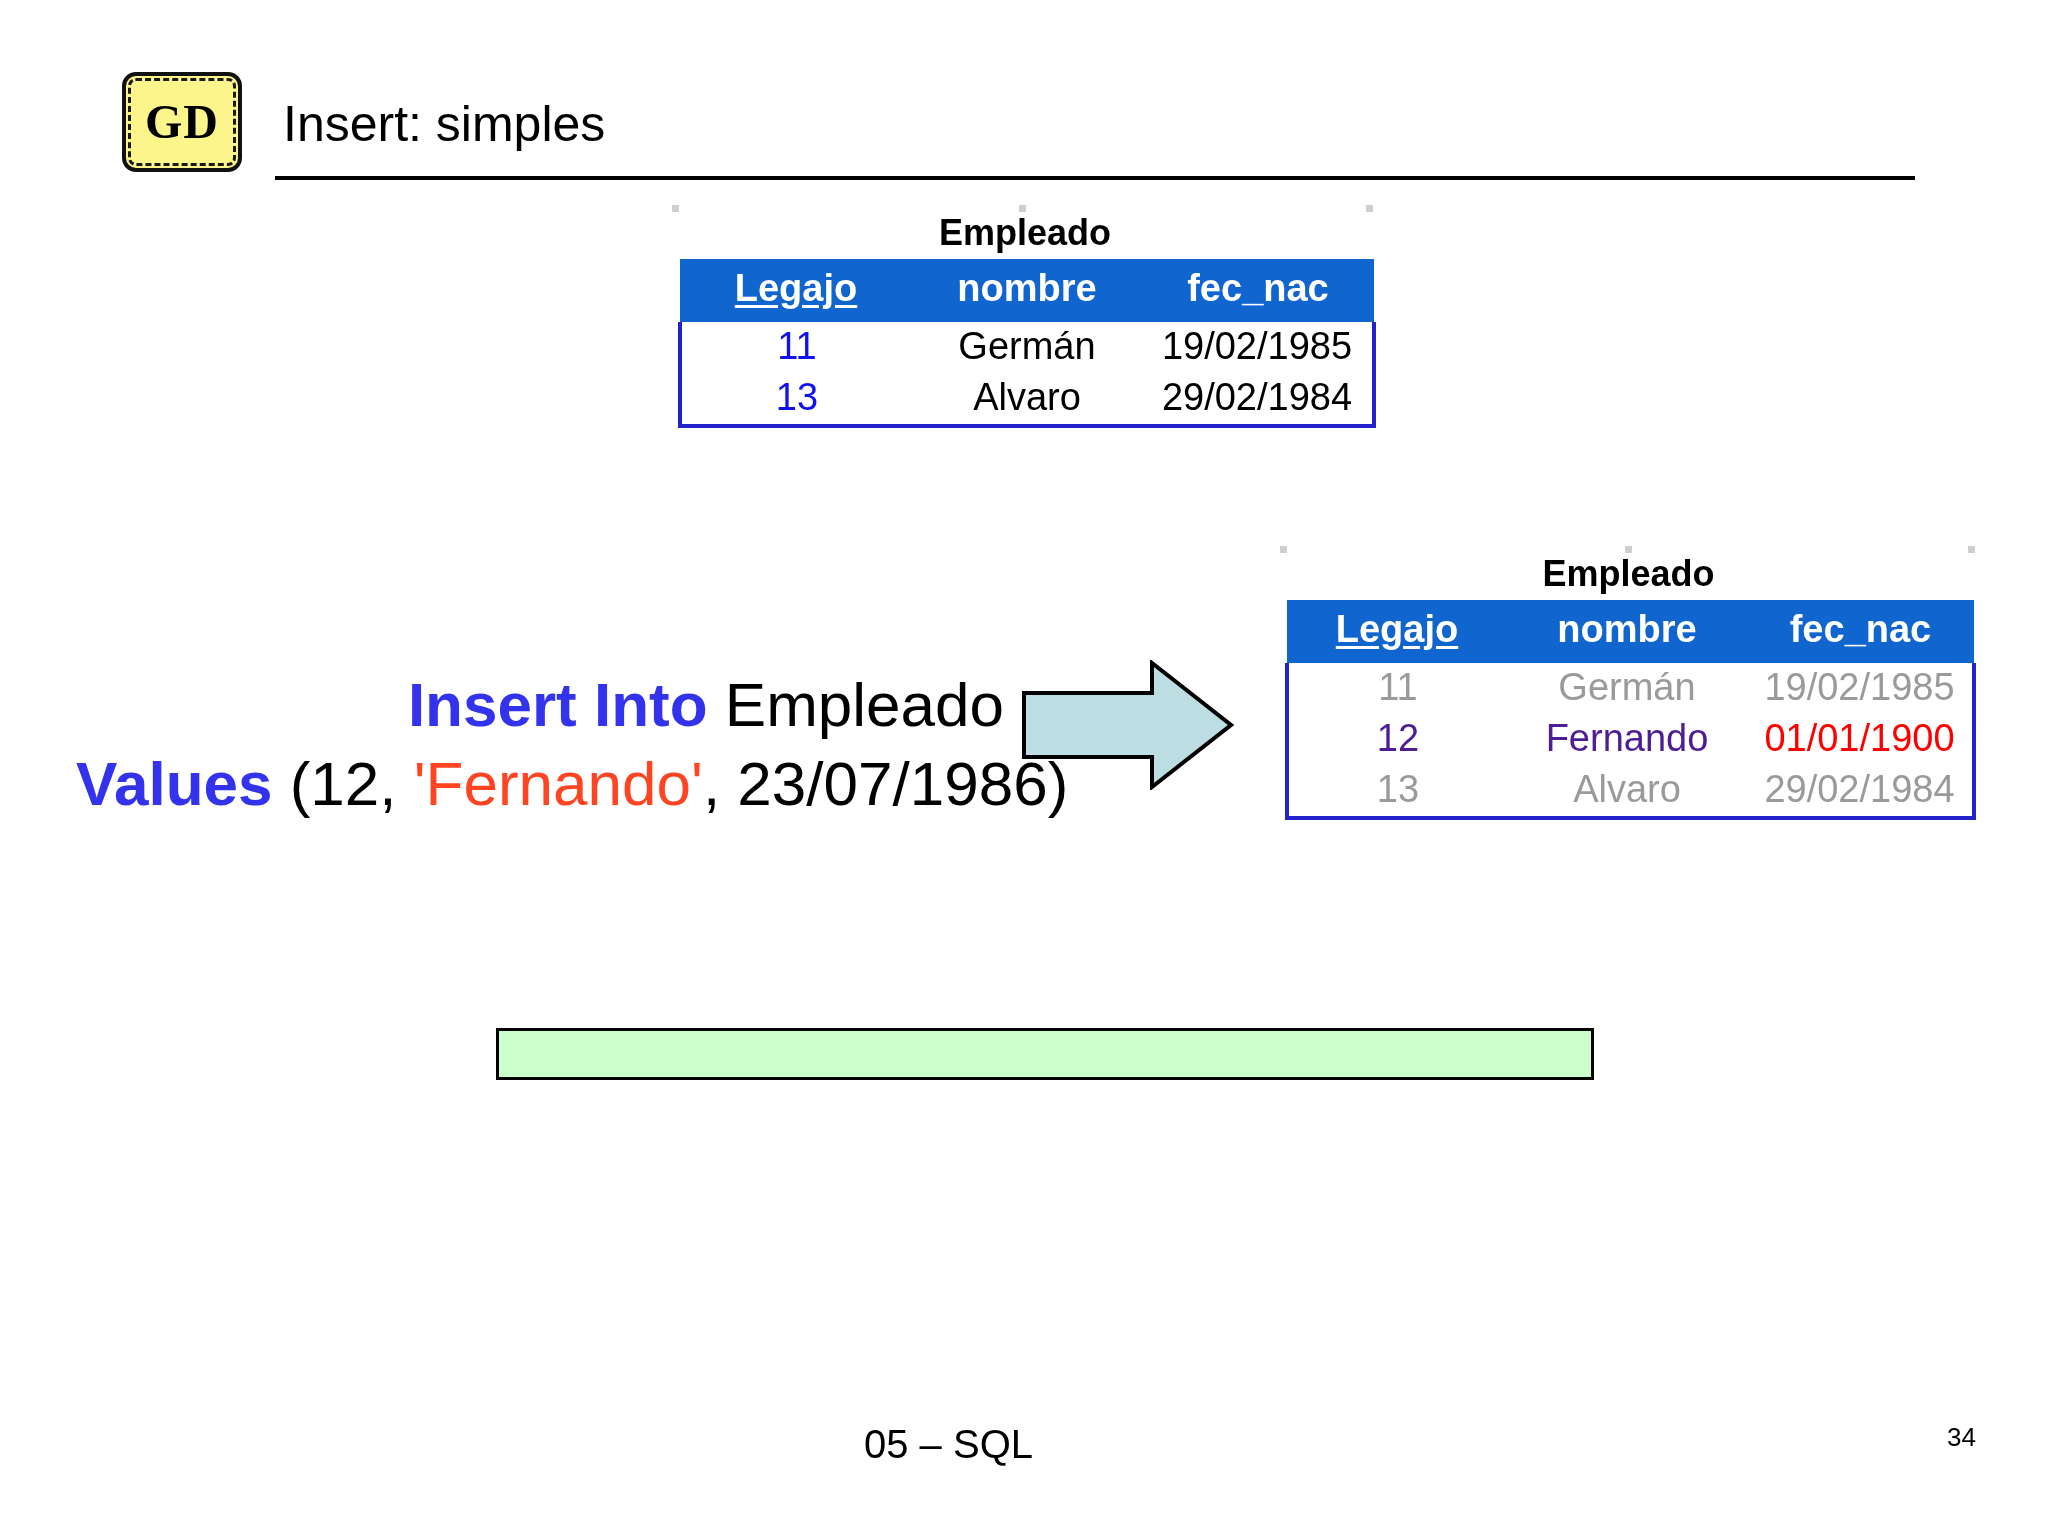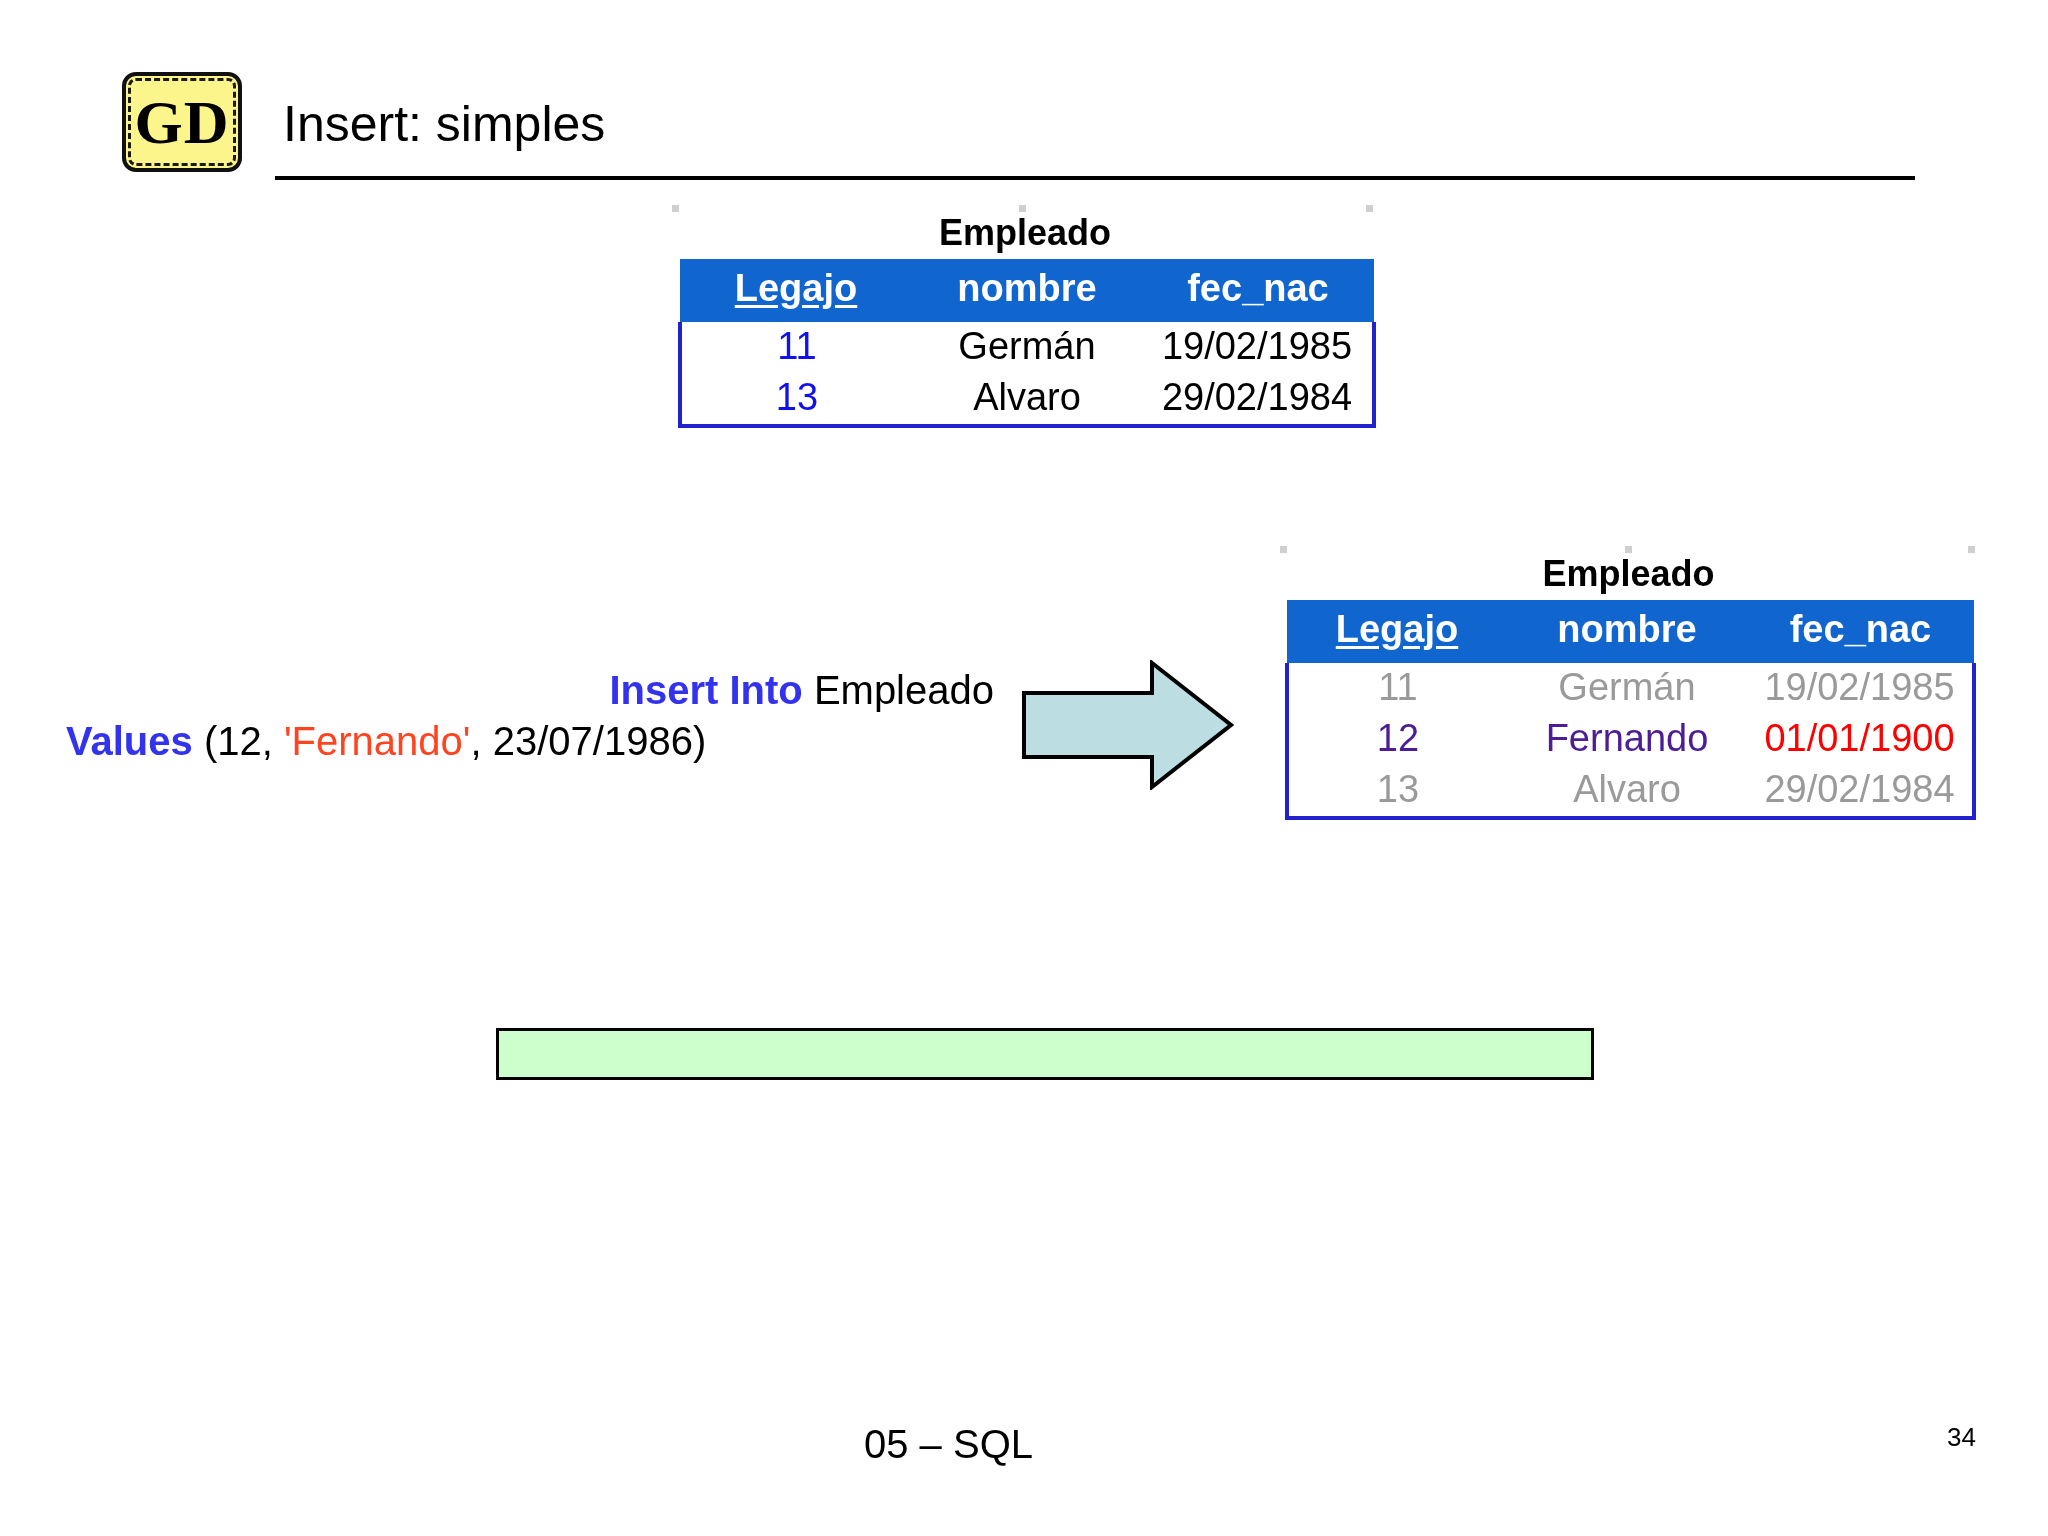--- a/index.html
+++ b/index.html
@@ -33,21 +33,21 @@
     box-sizing: border-box;
     display: flex;
     align-items: center;
     justify-content: center;
     outline: 3px dashed #1a1a1a;
     outline-offset: -9px;
   }
   .logo-badge .logo-text {
     font-family: "Liberation Serif", serif;
     font-weight: bold;
-    font-size: 62px;
+    font-size: 48px;
     line-height: 1;
     letter-spacing: 1px;
     color: #000000;
   }
   .slide-title {
     position: absolute;
     left: 283px; top: 97px;
     font-size: 50px;
     line-height: 1.1;
     font-weight: normal;
@@ -132,23 +132,23 @@
   
   .handle-dot {
     position: absolute;
     width: 7px; height: 7px;
     background: #cfcfcf;
   }
 
   
   .sql-block {
     position: absolute;
-    left: 66px; top: 665px;
+    left: 76px; top: 665px;
     width: 940px;
-    font-size: 40px;
+    font-size: 62px;
     line-height: 1.28;
     color: #000000;
   }
   .sql-line { white-space: nowrap; }
   .sql-line-1 { text-align: right; padding-right: 12px; }
   .sql-line-2 { text-align: left; padding-left: 0; }
   .kw { color: #3333EE; font-weight: bold; }
   .str { color: #FF4422; }
 
   

